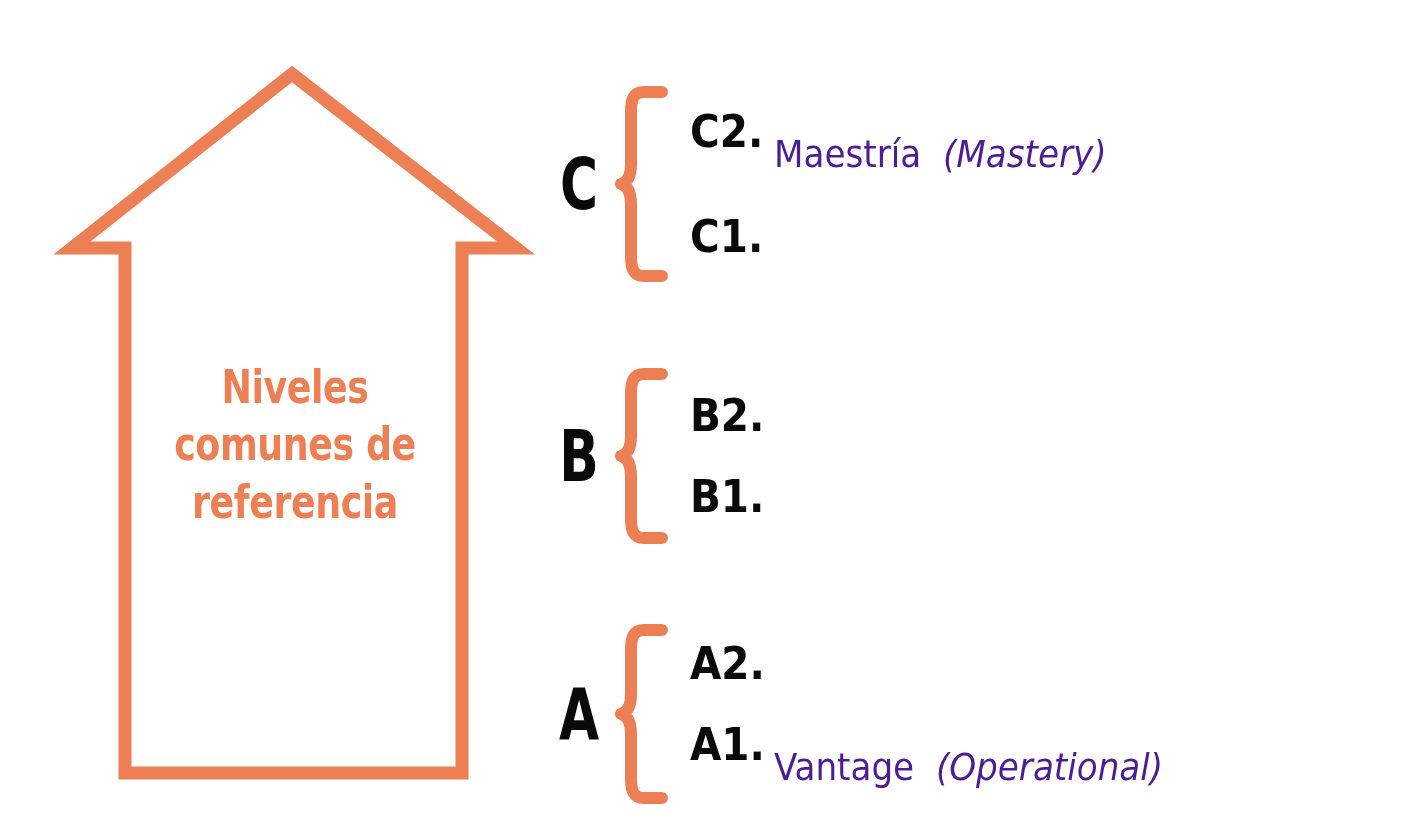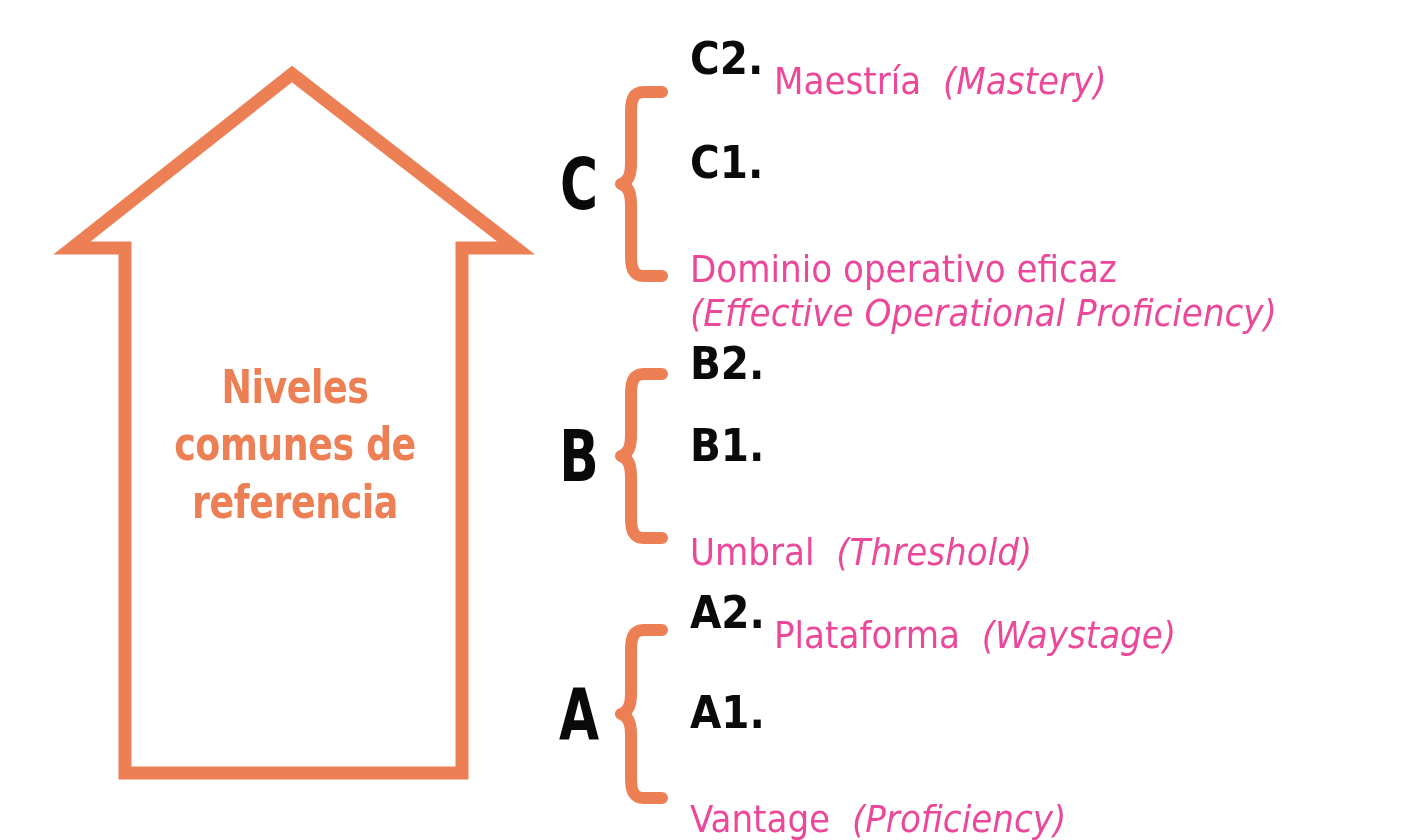--- a/index.html
+++ b/index.html
@@ -82,35 +82,35 @@
   .group-items {
     flex: 1 1 auto;
     padding-left: 14px;
   }
   .level-item {
     display: flex;
     align-items: flex-start;
     font-size: 38px;
     line-height: 1.14;
   }
-  .level-item + .level-item { margin-top: 30px; flex-direction: column; }
+  .level-item + .level-item { margin-top: 30px; }
   .level-code {
     flex: 0 0 84px;
     width: 84px;
     font-family: "DejaVu Sans Condensed", "Liberation Sans Narrow", "Liberation Sans", sans-serif;
     font-weight: bold;
     font-size: 45px;
     color: #0a0a0a;
     letter-spacing: 0px;
     white-space: nowrap;
   }
   .level-text {
     font-family: "DejaVu Sans Condensed", "Liberation Sans Narrow", "Liberation Sans", sans-serif;
     font-weight: normal;
-    color: #ec4899;
+    color: #4c1d95;
     white-space: nowrap;
     margin-top: 27px;
   }
   .level-text .en {
     font-style: italic;
   }
   .level-text .ln2 { display: block; }
 
   
   #group-c { top: 86px;  height: 196px; }
@@ -147,68 +147,56 @@
       <div class="group-items">
         <div class="level-item">
           <span class="level-code">C2.</span>
           <span class="level-text">
             <span>Maestría</span>
             <span>&nbsp;</span><span class="en">(Mastery)</span>
           </span>
         </div>
         <div class="level-item">
           <span class="level-code">C1.</span>
-          <span class="level-text">
-            <span>Dominio operativo eficaz</span>
-            <span class="ln2 en">(Effective Operational Proficiency)</span>
-          </span>
         </div>
       </div>
     </div>
 
     <div class="level-group" id="group-b">
       <div class="group-letter">B</div>
       <div class="group-brace">
         <svg width="50" height="176" viewBox="0 0 50 176">
           <path d="M44 6 L26 6 C15 6 13 14 13 26 L13 68 C13 80 10 86 3 88 C10 90 13 96 13 108 L13 150 C13 162 15 170 26 170 L44 170" fill="none" stroke="#ED7F55" stroke-width="12" stroke-linecap="round" stroke-linejoin="round"></path>
         </svg>
       </div>
       <div class="group-items">
         <div class="level-item">
           <span class="level-code">B2.</span>
         </div>
         <div class="level-item">
           <span class="level-code">B1.</span>
-          <span class="level-text">
-            <span>Umbral</span>
-            <span>&nbsp;</span><span class="en">(Threshold)</span>
-          </span>
         </div>
       </div>
     </div>
 
     <div class="level-group" id="group-a">
       <div class="group-letter">A</div>
       <div class="group-brace">
         <svg width="50" height="180" viewBox="0 0 50 180">
           <path d="M44 6 L26 6 C15 6 13 14 13 26 L13 70 C13 82 10 88 3 90 C10 92 13 98 13 110 L13 154 C13 166 15 174 26 174 L44 174" fill="none" stroke="#ED7F55" stroke-width="12" stroke-linecap="round" stroke-linejoin="round"></path>
         </svg>
       </div>
       <div class="group-items">
         <div class="level-item">
           <span class="level-code">A2.</span>
-          <span class="level-text">
-            <span>Plataforma</span>
-            <span>&nbsp;</span><span class="en">(Waystage)</span>
-          </span>
         </div>
         <div class="level-item">
           <span class="level-code">A1.</span>
           <span class="level-text">
             <span>Vantage</span>
-            <span>&nbsp;</span><span class="en">(Proficiency)</span>
+            <span>&nbsp;</span><span class="en">(Operational)</span>
           </span>
         </div>
       </div>
     </div>
 
   </div>
 </div>
 
 </body></html>

